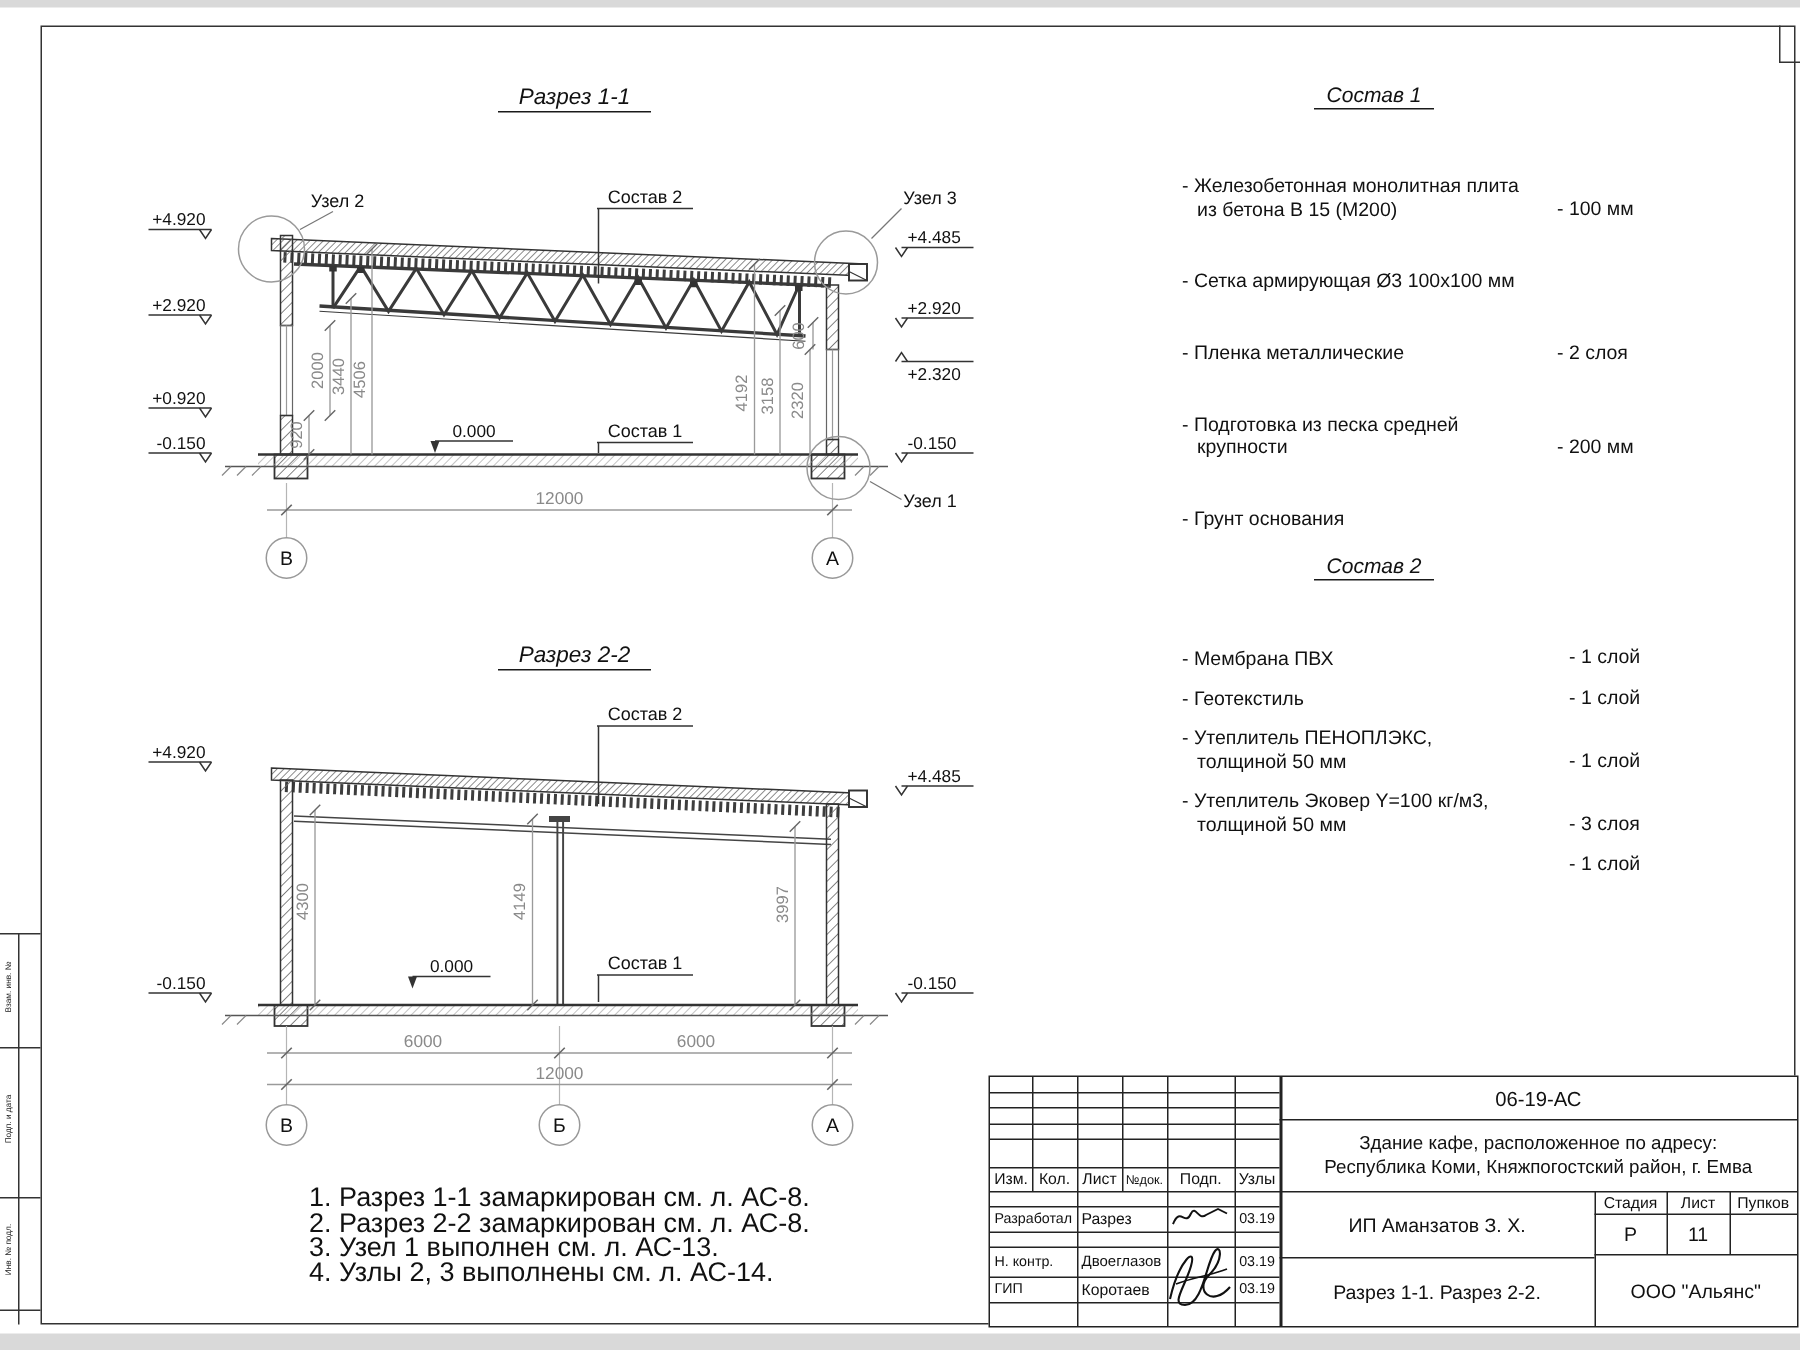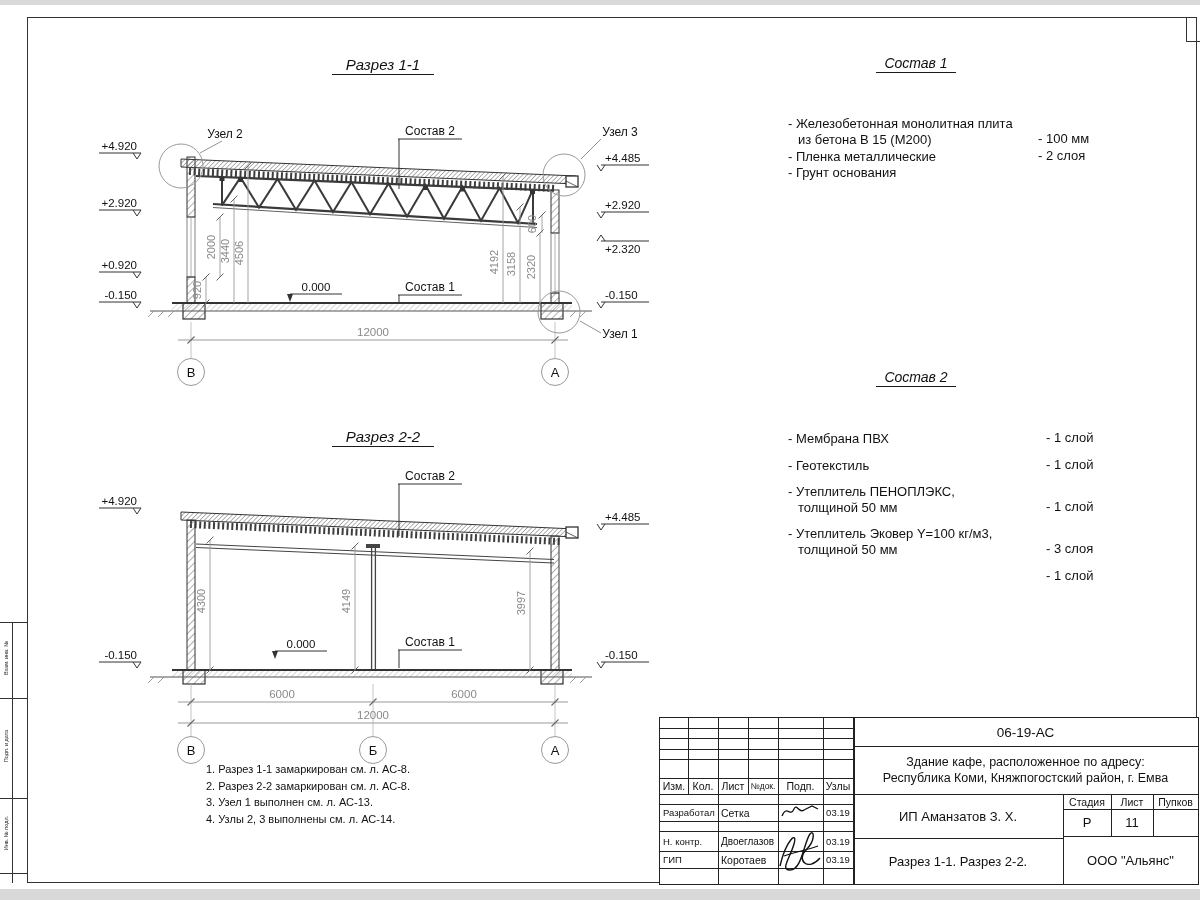--- a/index.html
+++ b/index.html
@@ -8,21 +8,21 @@
   .edge-strip{position:absolute;left:0;width:1200px;background:#d9d9d9}
   .frame{position:absolute;left:27px;top:17px;width:1168px;height:864px;border:1.6px solid #333}
   .corner-box{position:absolute;left:1186px;top:17px;width:14px;height:24px;border-left:1.5px solid #333;border-bottom:1.5px solid #333}
   .sec-title{position:absolute;font-size:15px;font-style:italic;border-bottom:1.2px solid #1a1a1a;padding:0 5px 1px;text-align:center}
   .comp-title{position:absolute;font-size:14px;font-style:italic;border-bottom:1.2px solid #1a1a1a;padding:0 4px 1px;text-align:center}
   .comp{position:absolute;display:flex;flex-direction:column}
   .comp-item{display:flex;align-items:flex-end}
   .comp-name{width:240px;font-size:13px;line-height:15.5px;white-space:pre-line;padding-left:10px;text-indent:-10px}
   .comp2 .comp-name{width:248px}
   .comp-val{font-size:13px;white-space:nowrap;padding-bottom:1px}
-  .notes{position:absolute;left:206px;top:761px;font-size:11px;line-height:16.5px}
+  .notes{position:absolute;left:206px;top:790px;font-size:18px;line-height:16.5px}
   svg text{font-family:"Liberation Sans",sans-serif}
   .dimtxt{fill:#8a8a8a;font-size:11px}
   .dimtxt2{fill:#8a8a8a;font-size:11.5px}
   .lvltxt{fill:#111;font-size:11.5px}
   .lbltxt{fill:#111;font-size:12px}
   .axtxt{fill:#111;font-size:13px}
   
   .tb{position:absolute;left:659px;top:717px;width:538px;height:166px;border:1.6px solid #222;background:#fff}
   .tb .v,.tb .h{position:absolute;background:#222}
   .tb .v{width:1.1px}
@@ -332,29 +332,38 @@
     <text class="lbltxt" x="430" y="646" text-anchor="middle">Состав 1</text>
     <line x1="398" y1="650" x2="462" y2="650" stroke="#333" stroke-width="1"></line>
     <line x1="399" y1="650" x2="399" y2="668" stroke="#333" stroke-width="1"></line>
     <text class="lvltxt" x="301" y="648" text-anchor="middle">0.000</text>
     <line x1="275" y1="651" x2="327" y2="651" stroke="#333" stroke-width="1"></line>
     <polygon points="272,651 278,651 275,659" fill="#333"></polygon>
   </g>
 </svg>
 
 <div class="comp-title" style="left:876px;top:55px;width:72px">Состав 1</div>
-<div class="comp comp1" style="left:788px;top:116px;width:336px;gap:1px">
+<div class="comp comp1" style="left:788px;top:116px;width:336px;gap:32px">
   <div class="comp-item">
     <div class="comp-name">- Железобетонная  монолитная плита
 из бетона В 15 (М200)</div>
     <div class="comp-val">- 100 мм</div>
   </div>
   <div class="comp-item">
+    <div class="comp-name">- Сетка армирующая Ø3 100x100 мм</div>
+    <div class="comp-val"></div>
+  </div>
+  <div class="comp-item">
     <div class="comp-name">- Пленка металлические</div>
     <div class="comp-val">-  2 слоя</div>
+  </div>
+  <div class="comp-item">
+    <div class="comp-name">- Подготовка из песка средней
+крупности</div>
+    <div class="comp-val">- 200 мм</div>
   </div>
   <div class="comp-item">
     <div class="comp-name">- Грунт основания</div>
     <div class="comp-val"></div>
   </div>
 </div>
 
 <div class="comp-title" style="left:876px;top:369px;width:72px">Состав 2</div>
 <div class="comp comp2" style="left:788px;top:430px;width:344px;gap:11px">
   <div class="comp-item">
@@ -418,21 +427,21 @@
   <div class="h" style="left:193px;top:120px;width:210px"></div>
 
   <div class="cell" style="left:0;top:60px;width:28px;height:16px;font-size:10.5px">Изм.</div>
   <div class="cell" style="left:28px;top:60px;width:30px;height:16px;font-size:10.5px">Кол.</div>
   <div class="cell" style="left:58px;top:60px;width:30px;height:16px;font-size:10.5px">Лист</div>
   <div class="cell" style="left:88px;top:60px;width:30px;height:16px;font-size:8.5px">№док.</div>
   <div class="cell" style="left:118px;top:60px;width:45px;height:16px;font-size:10.5px">Подп.</div>
   <div class="cell" style="left:163px;top:60px;width:30px;height:16px;font-size:10.5px">Узлы</div>
 
   <div class="cell left" style="left:3px;top:86px;width:55px;height:17px;font-size:9.5px">Разработал</div>
-  <div class="cell left" style="left:61px;top:86px;width:56px;height:17px;font-size:10.5px">Сетка</div>
+  <div class="cell left" style="left:61px;top:86px;width:56px;height:17px;font-size:10.5px">Разрез</div>
   <div class="cell" style="left:163px;top:86px;width:30px;height:17px;font-size:9.5px">03.19</div>
   <div class="cell left" style="left:3px;top:113px;width:55px;height:20px;font-size:9.5px">Н. контр.</div>
   <div class="cell left" style="left:61px;top:113px;width:56px;height:20px;font-size:10px">Двоеглазов</div>
   <div class="cell" style="left:163px;top:113px;width:30px;height:20px;font-size:9.5px">03.19</div>
   <div class="cell left" style="left:3px;top:133px;width:55px;height:17px;font-size:9.5px">ГИП</div>
   <div class="cell left" style="left:61px;top:133px;width:56px;height:17px;font-size:10.5px">Коротаев</div>
   <div class="cell" style="left:163px;top:133px;width:30px;height:17px;font-size:9.5px">03.19</div>
 
   <svg class="abs" style="left:120px;top:84px" width="42" height="20" viewBox="0 0 42 20">
     <path d="M2,14 C7,2 10,16 14,7 C17,1 19,12 24,8 L32,4 L38,7" fill="none" stroke="#111" stroke-width="1.3"></path>

